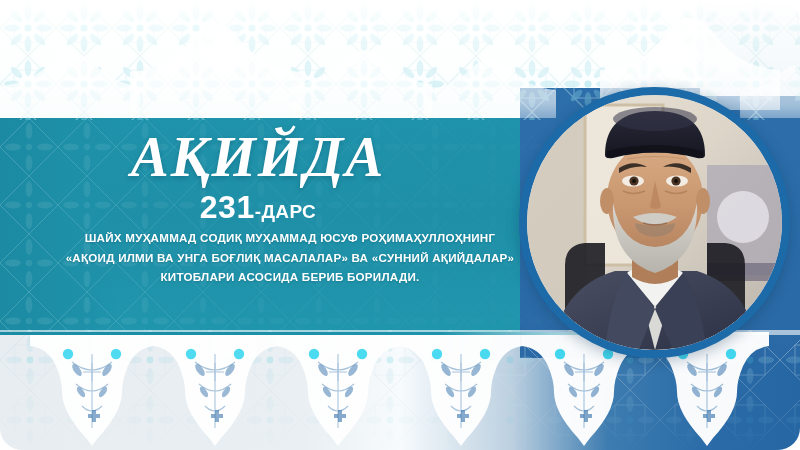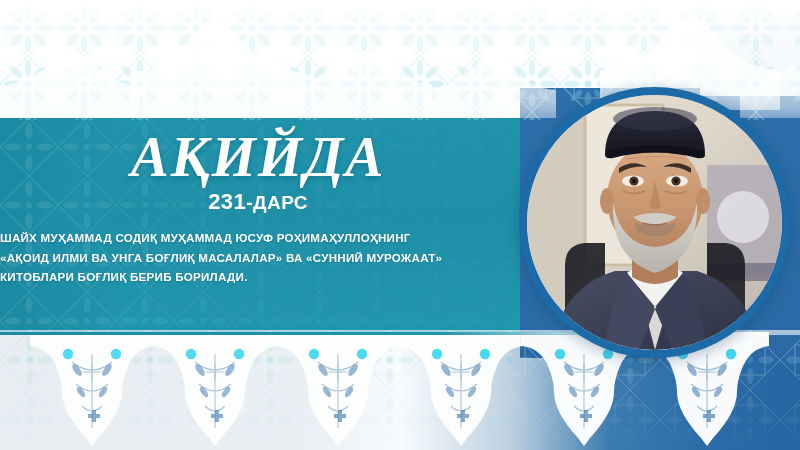--- a/index.html
+++ b/index.html
@@ -1,21 +1,21 @@
 <!DOCTYPE html>
 <html><head>
 <meta charset="utf-8">
 <style>
   html,body{margin:0;padding:0;}
   body{
     width:800px;height:450px;overflow:hidden;
     font-family:"Liberation Sans", sans-serif;
     background:#ffffff;
   }
-  #stage{position:relative;width:800px;height:450px;overflow:hidden;background:#fff;}
+  #stage{position:relative;width:800px;height:450px;overflow:hidden;background:#fff;border-radius:22px;}
 
   
   .band-top{
     position:absolute;left:0;top:0;width:800px;height:118px;
     background:linear-gradient(180deg,#ffffff 0%,#fdffff 60%,#f3fbfc 100%);
   }
   .band-teal{
     position:absolute;left:0;top:118px;width:800px;height:216px;
     background:linear-gradient(180deg,#1f93ab 0%,#1e8fa7 45%,#2096ad 100%);
   }
@@ -56,27 +56,27 @@
     font-style:italic;font-weight:700;
     font-size:57px;line-height:62px;
     color:#ffffff;letter-spacing:2px;
     text-shadow:0 2px 5px rgba(0,60,80,.30);
     white-space:nowrap;
   }
   .lesson{
     margin-top:1px;
     color:#ffffff;font-weight:700;white-space:nowrap;
   }
-  .lesson .num{font-size:22px;letter-spacing:.5px;text-align:center;}
+  .lesson .num{font-size:32px;letter-spacing:.5px;text-align:center;}
   .lesson .suffix{font-size:19px;letter-spacing:.4px;}
 
   
   .body-text{
     position:absolute;left:0;top:228px;width:516px;
-    z-index:6;
+    text-align:center;z-index:6;padding-left:32px;
   }
   .body-text .ln{
     color:#ffffff;font-weight:700;
     font-size:11.6px;line-height:19.7px;
     letter-spacing:.25px;white-space:nowrap;
     text-shadow:0 1px 2px rgba(0,60,80,.25);
   }
 
   
   .portrait-wrap{
@@ -344,17 +344,17 @@
 
   <div class="title-block">
     <div class="akida">АҚИЙДА</div>
     <div class="lesson">
       <span class="num">231</span><span class="suffix">-ДАРС</span>
     </div>
   </div>
 
   <div class="body-text">
     <div class="ln">ШАЙХ МУҲАММАД СОДИҚ МУҲАММАД ЮСУФ РОҲИМАҲУЛЛОҲНИНГ</div>
-    <div class="ln">«АҚОИД ИЛМИ ВА УНГА БОҒЛИҚ МАСАЛАЛАР» ВА «СУННИЙ МУРОЖААТ»</div>
-    <div class="ln">КИТОБЛАРИ БОҒЛИҚ БЕРИБ БОРИЛАДИ.</div>
+    <div class="ln">«АҚОИД ИЛМИ ВА УНГА БОҒЛИҚ МАСАЛАЛАР» ВА «СУННИЙ АҚИЙДАЛАР»</div>
+    <div class="ln">КИТОБЛАРИ АСОСИДА БЕРИБ БОРИЛАДИ.</div>
   </div>
 
 </div>
 
 </body></html>

